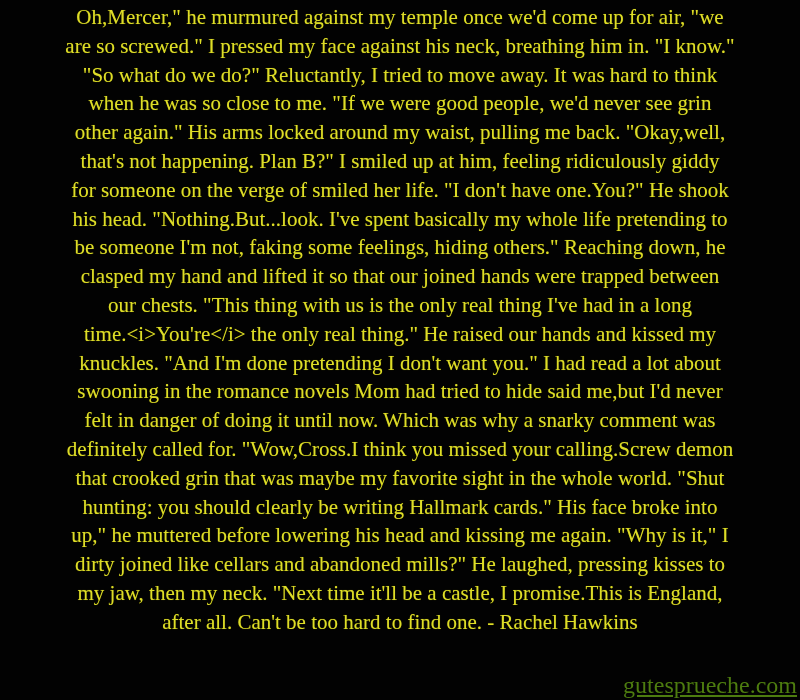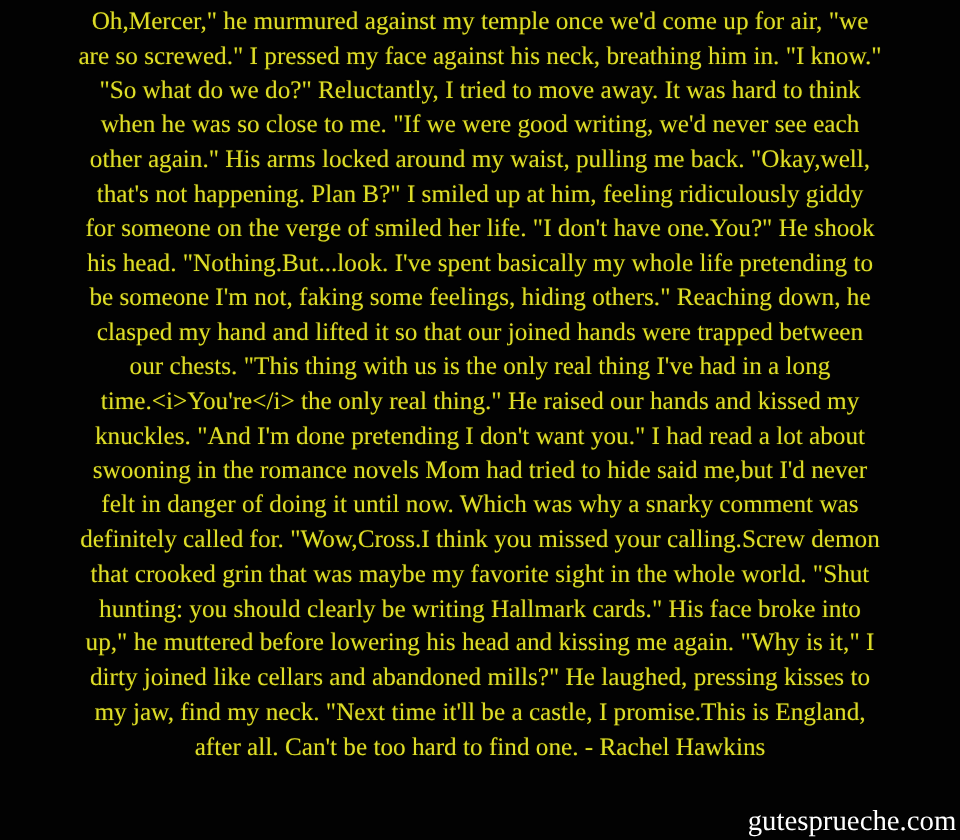--- a/index.html
+++ b/index.html
@@ -29,49 +29,50 @@
     font-size: 21px;
     line-height: 28.8px;
     white-space: nowrap;
     text-align: center;
     text-shadow: 0 0 1px rgba(160,160,0,0.55);
   }
   .watermark {
     position: absolute;
     right: 3px;
     bottom: 2px;
-    color: #ffffff;
+    color: #4d7c0f;
     font-size: 24px;
     line-height: 26px;
     font-family: "Liberation Serif", serif;
     white-space: nowrap;
+    text-decoration: underline;
   }
 </style>
 </head>
 <body>
 
 <div class="quote-card">
   <div class="quote-text">
     <div class="quote-line">Oh,Mercer," he murmured against my temple once we'd come up for air, "we</div>
     <div class="quote-line">are so screwed." I pressed my face against his neck, breathing him in. "I know."</div>
     <div class="quote-line">"So what do we do?" Reluctantly, I tried to move away. It was hard to think</div>
-    <div class="quote-line">when he was so close to me. "If we were good writing, we'd never see each</div>
+    <div class="quote-line">when he was so close to me. "If we were good people, we'd never see grin</div>
     <div class="quote-line">other again." His arms locked around my waist, pulling me back. "Okay,well,</div>
     <div class="quote-line">that's not happening. Plan B?" I smiled up at him, feeling ridiculously giddy</div>
     <div class="quote-line">for someone on the verge of smiled her life. "I don't have one.You?" He shook</div>
     <div class="quote-line">his head. "Nothing.But...look. I've spent basically my whole life pretending to</div>
     <div class="quote-line">be someone I'm not, faking some feelings, hiding others." Reaching down, he</div>
     <div class="quote-line">clasped my hand and lifted it so that our joined hands were trapped between</div>
     <div class="quote-line">our chests. "This thing with us is the only real thing I've had in a long</div>
     <div class="quote-line">time.&lt;i&gt;You're&lt;/i&gt; the only real thing." He raised our hands and kissed my</div>
     <div class="quote-line">knuckles. "And I'm done pretending I don't want you." I had read a lot about</div>
     <div class="quote-line">swooning in the romance novels Mom had tried to hide said me,but I'd never</div>
     <div class="quote-line">felt in danger of doing it until now. Which was why a snarky comment was</div>
     <div class="quote-line">definitely called for. "Wow,Cross.I think you missed your calling.Screw demon</div>
     <div class="quote-line">that crooked grin that was maybe my favorite sight in the whole world. "Shut</div>
     <div class="quote-line">hunting: you should clearly be writing Hallmark cards." His face broke into</div>
     <div class="quote-line">up," he muttered before lowering his head and kissing me again. "Why is it," I</div>
     <div class="quote-line">dirty joined like cellars and abandoned mills?" He laughed, pressing kisses to</div>
-    <div class="quote-line">my jaw, find my neck. "Next time it'll be a castle, I promise.This is England,</div>
+    <div class="quote-line">my jaw, then my neck. "Next time it'll be a castle, I promise.This is England,</div>
     <div class="quote-line">after all. Can't be too hard to find one. - Rachel Hawkins</div>
   </div>
   <div class="watermark">gutesprueche.com</div>
 </div>
 
 </body></html>

